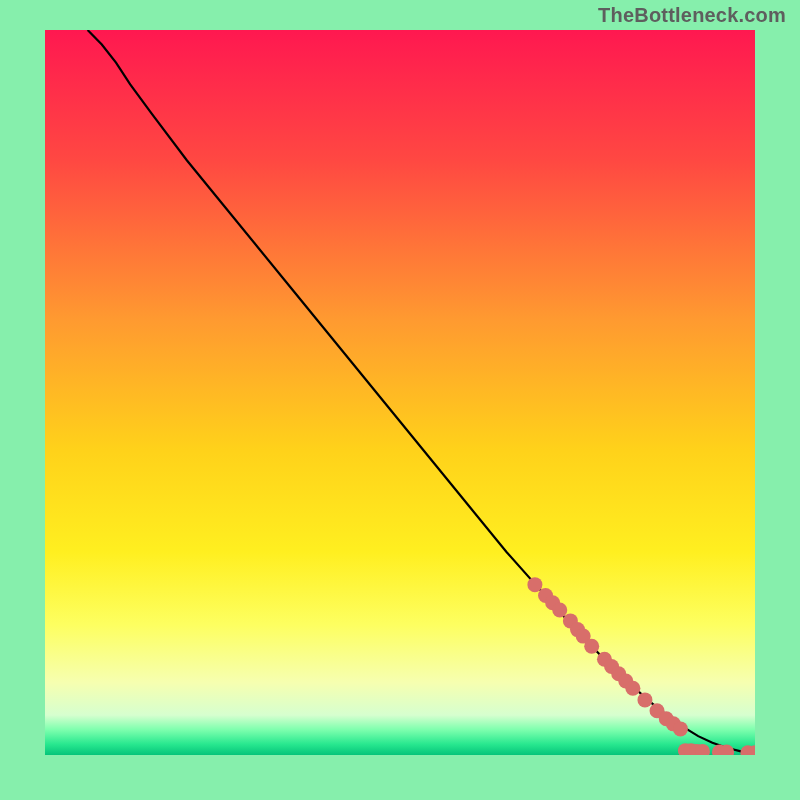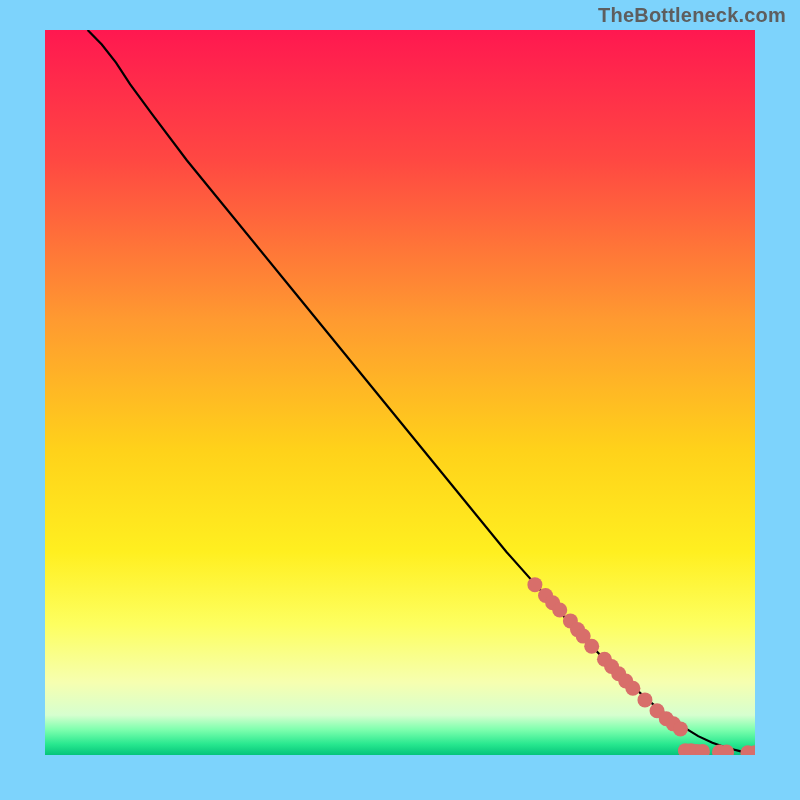--- a/index.html
+++ b/index.html
@@ -8,21 +8,21 @@
     width: 800px;
     height: 800px;
     background: #000;
     font-family: Arial, Helvetica, sans-serif;
     overflow: hidden;
   }
   .frame {
     position: relative;
     width: 800px;
     height: 800px;
-    background: #7dd3fc;
+    background: #86efac;
   }
   .watermark {
     position: absolute;
     top: 4px;
     right: 14px;
     color: #5e5e5e;
     font-size: 20px;
     font-weight: 600;
     letter-spacing: 0.2px;
     user-select: none;

